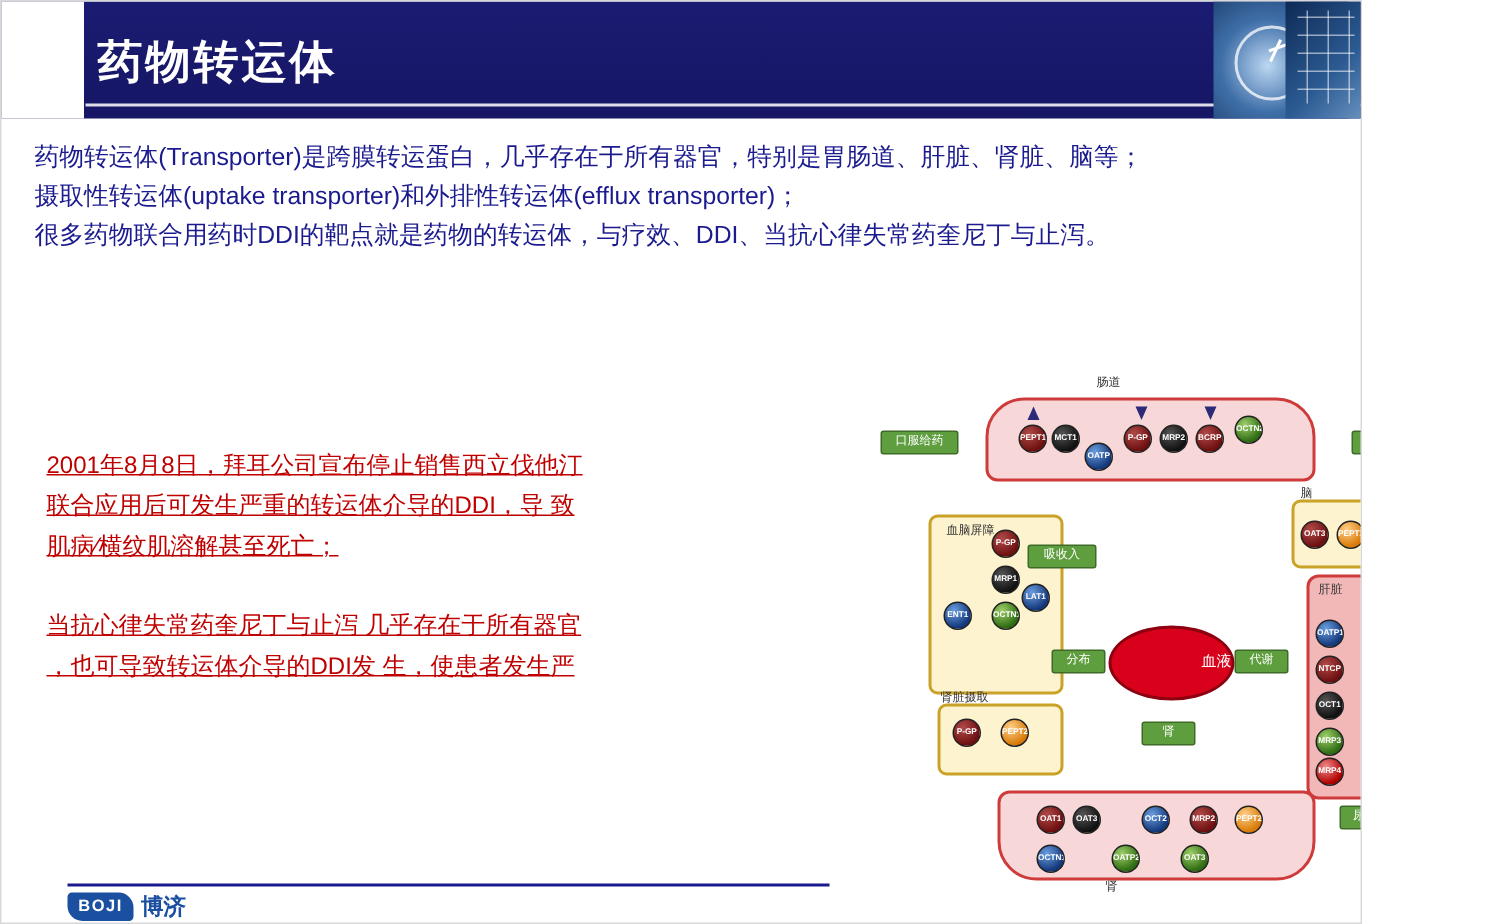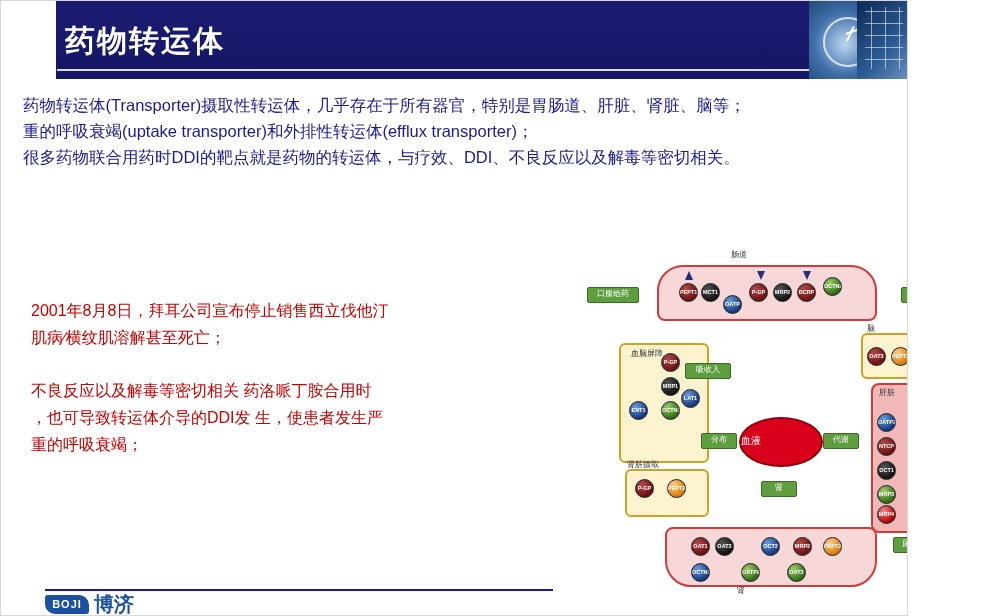--- a/index.html
+++ b/index.html
@@ -142,20 +142,21 @@
     position: absolute;
     left: 30px;
     top: 296px;
     width: 500px;
     font-size: 16px;
     line-height: 27px;
     color: #c00000;
   }
   .note-box p {
     margin: 0;
+    text-decoration: underline;
   }
   .note-gap {
     height: 26px;
   }
 
   
   .diagram {
     position: absolute;
     left: 560px;
     top: 236px;
@@ -213,21 +214,21 @@
   .blood {
     position: absolute;
     left: 178px; top: 180px; width: 80px; height: 46px;
     background: #d9001b;
     border-radius: 50%;
     border: 2px solid #8c0010;
   }
   .blood span {
     position: absolute;
     left: 0; right: 0; top: 15px;
-    text-align: left;
+    text-align: right;
     font-size: 10px;
     color: #ffffff;
   }
   .greenbar {
     position: absolute;
     background: #5f9e3f;
     border: 1px solid #3f6b28;
     color: #ffffff;
     font-size: 8px;
     text-align: center;
@@ -296,21 +297,21 @@
     border-radius: 3px 10px 3px 10px;
     color: #ffffff;
     font-size: 11px;
     font-weight: bold;
     text-align: center;
     line-height: 19px;
     letter-spacing: 1px;
   }
   .logo-text {
     margin-left: 5px;
-    font-size: 20px;
+    font-size: 15px;
     color: #1b4fa0;
     font-weight: bold;
   }
 </style>
 </head>
 <body>
 
 <div class="slide">
 
   <div class="header-band"></div>
@@ -338,32 +339,32 @@
     <div class="pill" style="left:36px;top:10px;"></div>
     <div class="pill" style="left:60px;top:18px;"></div>
     <div class="pill" style="left:20px;top:34px;"></div>
     <div class="pill" style="left:46px;top:32px;"></div>
     <div class="pill" style="left:68px;top:42px;"></div>
     <div class="pill" style="left:14px;top:54px;"></div>
     <div class="pill" style="left:40px;top:56px;"></div>
   </div>
 
   <div class="body-text">
-    <p>药物转运体(Transporter)摄取性转运体，几乎存在于所有器官，特别是胃肠道、肝脏、肾脏、脑等；</p>
-    <p>重的呼吸衰竭(uptake transporter)和外排性转运体(efflux transporter)；</p>
-    <p>很多药物联合用药时DDI的靶点就是药物的转运体，与疗效、DDI、不良反应以及解毒等密切相关。</p>
+    <p>药物转运体(Transporter)是跨膜转运蛋白，几乎存在于所有器官，特别是胃肠道、肝脏、肾脏、脑等；</p>
+    <p>摄取性转运体(uptake transporter)和外排性转运体(efflux transporter)；</p>
+    <p>很多药物联合用药时DDI的靶点就是药物的转运体，与疗效、DDI、当抗心律失常药奎尼丁与止泻。</p>
   </div>
 
   <div class="note-box">
     <p>2001年8月8日，拜耳公司宣布停止销售西立伐他汀</p>
+    <p>联合应用后可发生严重的转运体介导的DDI，导 致</p>
     <p>肌病∕横纹肌溶解甚至死亡；</p>
     <div class="note-gap"></div>
-    <p>不良反应以及解毒等密切相关 药洛哌丁胺合用时</p>
+    <p>当抗心律失常药奎尼丁与止泻 几乎存在于所有器官</p>
     <p>，也可导致转运体介导的DDI发 生，使患者发生严</p>
-    <p>重的呼吸衰竭；</p>
   </div>
 
   <div class="diagram">
 
     <div class="dg-label" style="left:170px;top:12px;">肠道</div>
     <div class="lumen lumen-top"></div>
     <div class="tr maroon" style="left:118px;top:46px;">PEPT1</div>
     <div class="tr dark" style="left:140px;top:46px;">MCT1</div>
     <div class="tr blue" style="left:162px;top:58px;">OATP</div>
     <div class="tr maroon" style="left:188px;top:46px;">P-GP</div>

